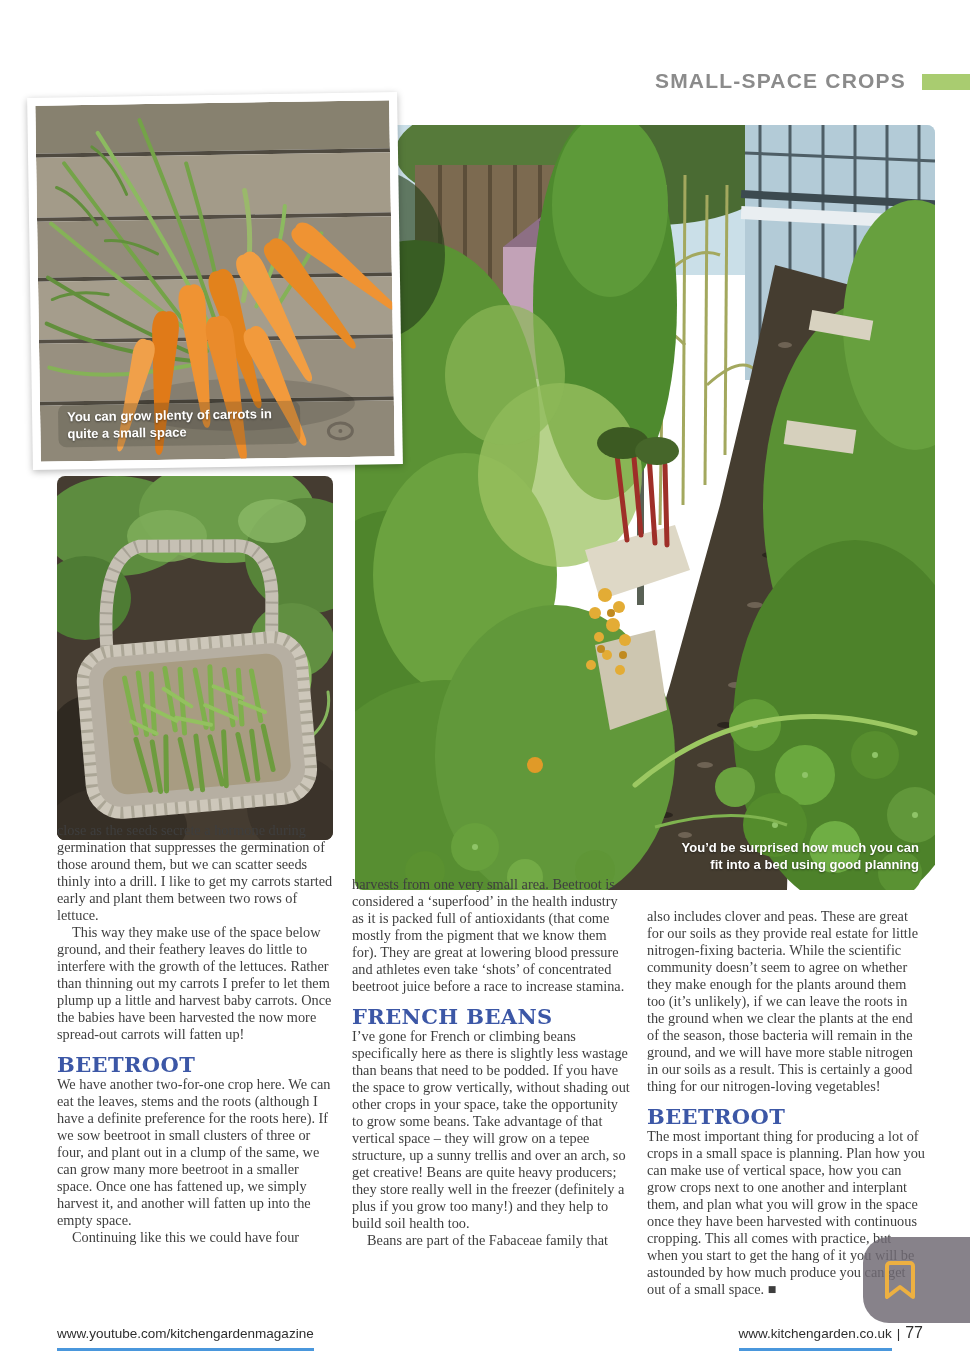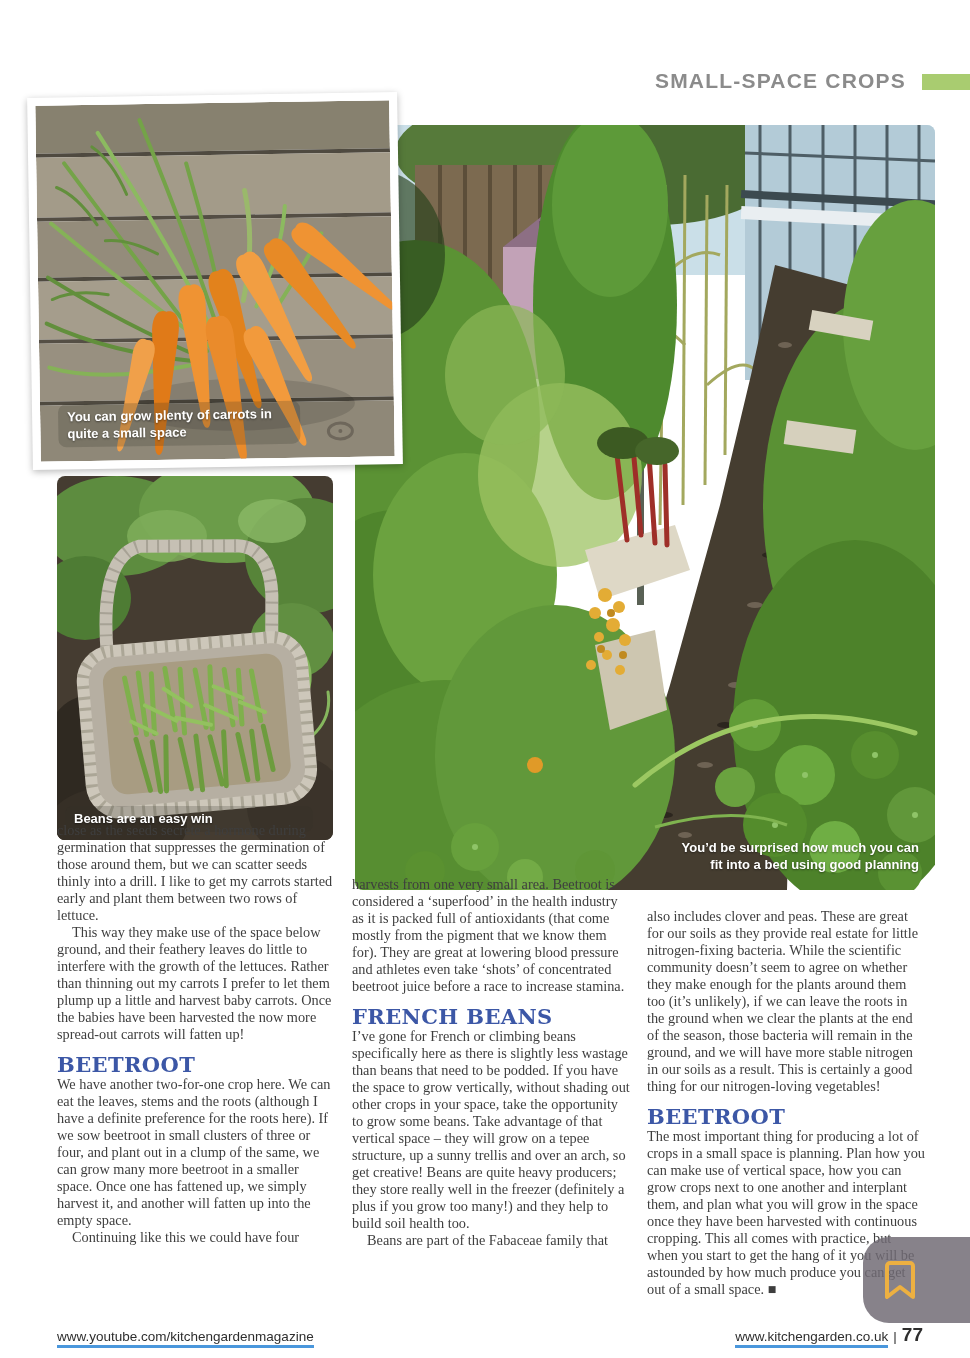--- a/index.html
+++ b/index.html
@@ -28,23 +28,23 @@
   #col1{left:57px;top:822px;}
   #col2{left:352px;top:876px;}
   #col3{left:647px;top:908px;}
   .col p{margin:0;}
   .col p.ind{text-indent:15px;}
   .col h3{margin:13px 0 3px;font-family:"DejaVu Serif",serif;font-weight:700;font-size:21px;
     letter-spacing:0.4px;color:#3c57a6;}
   
   .footer{position:absolute;top:1324px;left:57px;width:866px;display:flex;
     justify-content:space-between;align-items:baseline;font-size:13.5px;color:#2e2e2e;}
-  .footer a{color:#2e2e2e;text-decoration:none;border-bottom:3px solid #4a97dc;padding-bottom:1px;}
+  .footer a{color:#2e2e2e;text-decoration:none;border-bottom:3px solid #4a97dc;padding-bottom:7px;}
   .footer .sep{margin:0 5px;color:#2e2e2e;}
-  .footer .pageno{font-weight:700;font-size:19px;}
+  .footer .pageno{font-weight:400;font-size:16px;}
   
   .bookmark-btn{position:absolute;top:1237px;left:863px;width:140px;height:86px;border:none;
     border-radius:26px;background:rgba(112,106,116,0.84);display:flex;align-items:center;
     cursor:pointer;padding:0;}
   .bookmark-btn svg{margin-left:20px;}
 </style>
 </head>
 <body>
 
 <div class="page">
@@ -257,21 +257,20 @@
         <rect x="30" y="168" width="220" height="162" rx="30" fill="#b6afa2" stroke="#cdc7ba" stroke-width="12"></rect>
         <rect x="30" y="168" width="220" height="162" rx="30" fill="none" stroke="#95907f" stroke-width="12" stroke-dasharray="3 8" opacity="0.6"></rect>
         <rect x="50" y="184" width="180" height="128" rx="16" fill="#a89c82"></rect>
         <g fill="none" stroke-linecap="round">
           <path stroke="#7fb04c" stroke-width="5" d="M72,196 l7,56 M86,192 l3,62 M99,194 l-2,60 M113,190 l5,62 M128,192 l-1,64 M143,194 l6,58 M158,192 l-3,62 M172,196 l4,56 M186,198 l-1,54 M199,200 l5,50"></path>
           <path stroke="#6d9c3e" stroke-width="5" d="M78,258 l10,52 M94,262 l4,50 M108,258 l-4,54 M122,262 l7,50 M138,260 l2,54 M152,262 l8,48 M166,258 l-2,54 M180,262 l6,46 M194,260 l2,48 M206,256 l6,44"></path>
           <path stroke="#93c15f" stroke-width="4" d="M90,225 l30,18 M120,240 l34,10 M150,230 l30,16 M110,210 l26,20 M160,212 l28,14 M75,240 l24,14 M185,230 l24,12"></path>
         </g>
       </g>
     </svg>
-    <figcaption class="caption pill">Beans are an easy win</figcaption>
   </figure>
 
   <div class="col" id="col1">
     <p>close as the seeds secrete a hormone during germination that suppresses the germination of those around them, but we can scatter seeds thinly into a drill. I like to get my carrots started early and plant them between two rows of lettuce.</p>
     <p class="ind">This way they make use of the space below ground, and their feathery leaves do little to interfere with the growth of the lettuces. Rather than thinning out my carrots I prefer to let them plump up a little and harvest baby carrots. Once the babies have been harvested the now more spread-out carrots will fatten up!</p>
     <h3>BEETROOT</h3>
     <p>We have another two-for-one crop here. We can eat the leaves, stems and the roots (although I have a definite preference for the roots here). If we sow beetroot in small clusters of three or four, and plant out in a clump of the same, we can grow many more beetroot in a smaller space. Once one has fattened up, we simply harvest it, and another will fatten up into the empty space.</p>
     <p class="ind">Continuing like this we could have four</p>
   </div>
 

